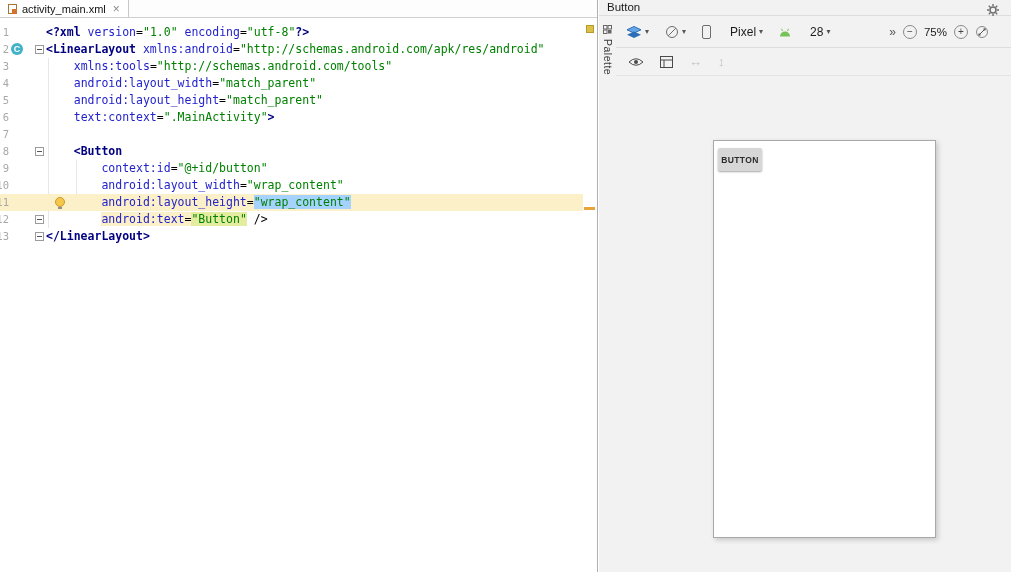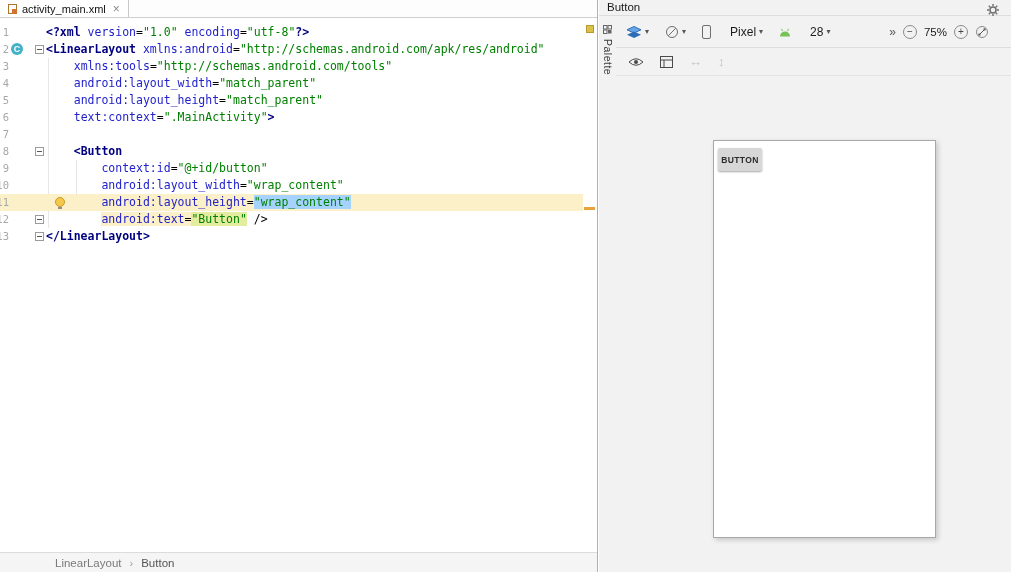--- a/index.html
+++ b/index.html
@@ -108,25 +108,20 @@
           <div class="code-line"><span class="ln">12</span><span class="gi"></span><span class="fd"><span class="fold-m"></span></span><span class="codetxt"><span class="tok pln">        </span><span class="tok attr hl">android:text</span><span class="tok pln hl">=</span><span class="tok val hl2">"Button"</span><span class="tok pln"> /&gt;</span></span></div>
           <div class="code-line"><span class="ln">13</span><span class="gi"></span><span class="fd"><span class="fold-m"></span></span><span class="codetxt"><span class="tok tag">&lt;/LinearLayout&gt;</span></span></div>
         </div>
     </div>
 
     <div class="stripe">
       <div class="insp"></div>
       <div class="smark"></div>
     </div>
 
-    <div class="breadcrumbs">
-      <span class="bc-item">LinearLayout</span>
-      <span class="bc-sep">›</span>
-      <span class="bc-item last">Button</span>
-    </div>
   </div>
 
   <div class="preview-pane">
     <div class="pv-header">
       <span class="pv-title">Button</span>
       <span class="pv-gear">
         <svg width="12" height="12">
             <circle cx="6" cy="6" r="3" fill="none" stroke="#6e6e6e" stroke-width="1.5"></circle>
             <g stroke="#6e6e6e" stroke-width="1.4">
               <line x1="6" y1="0" x2="6" y2="2"></line>

